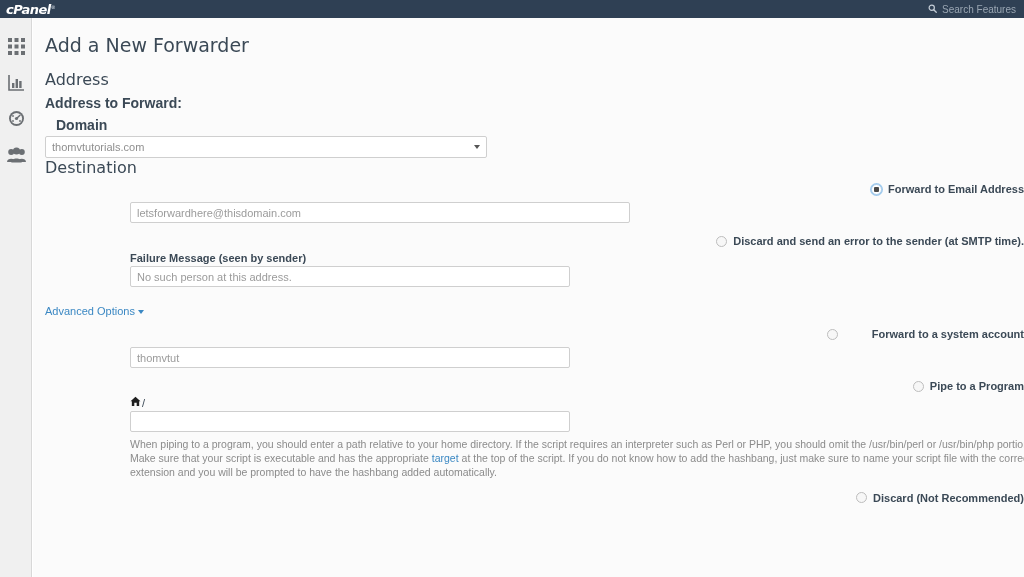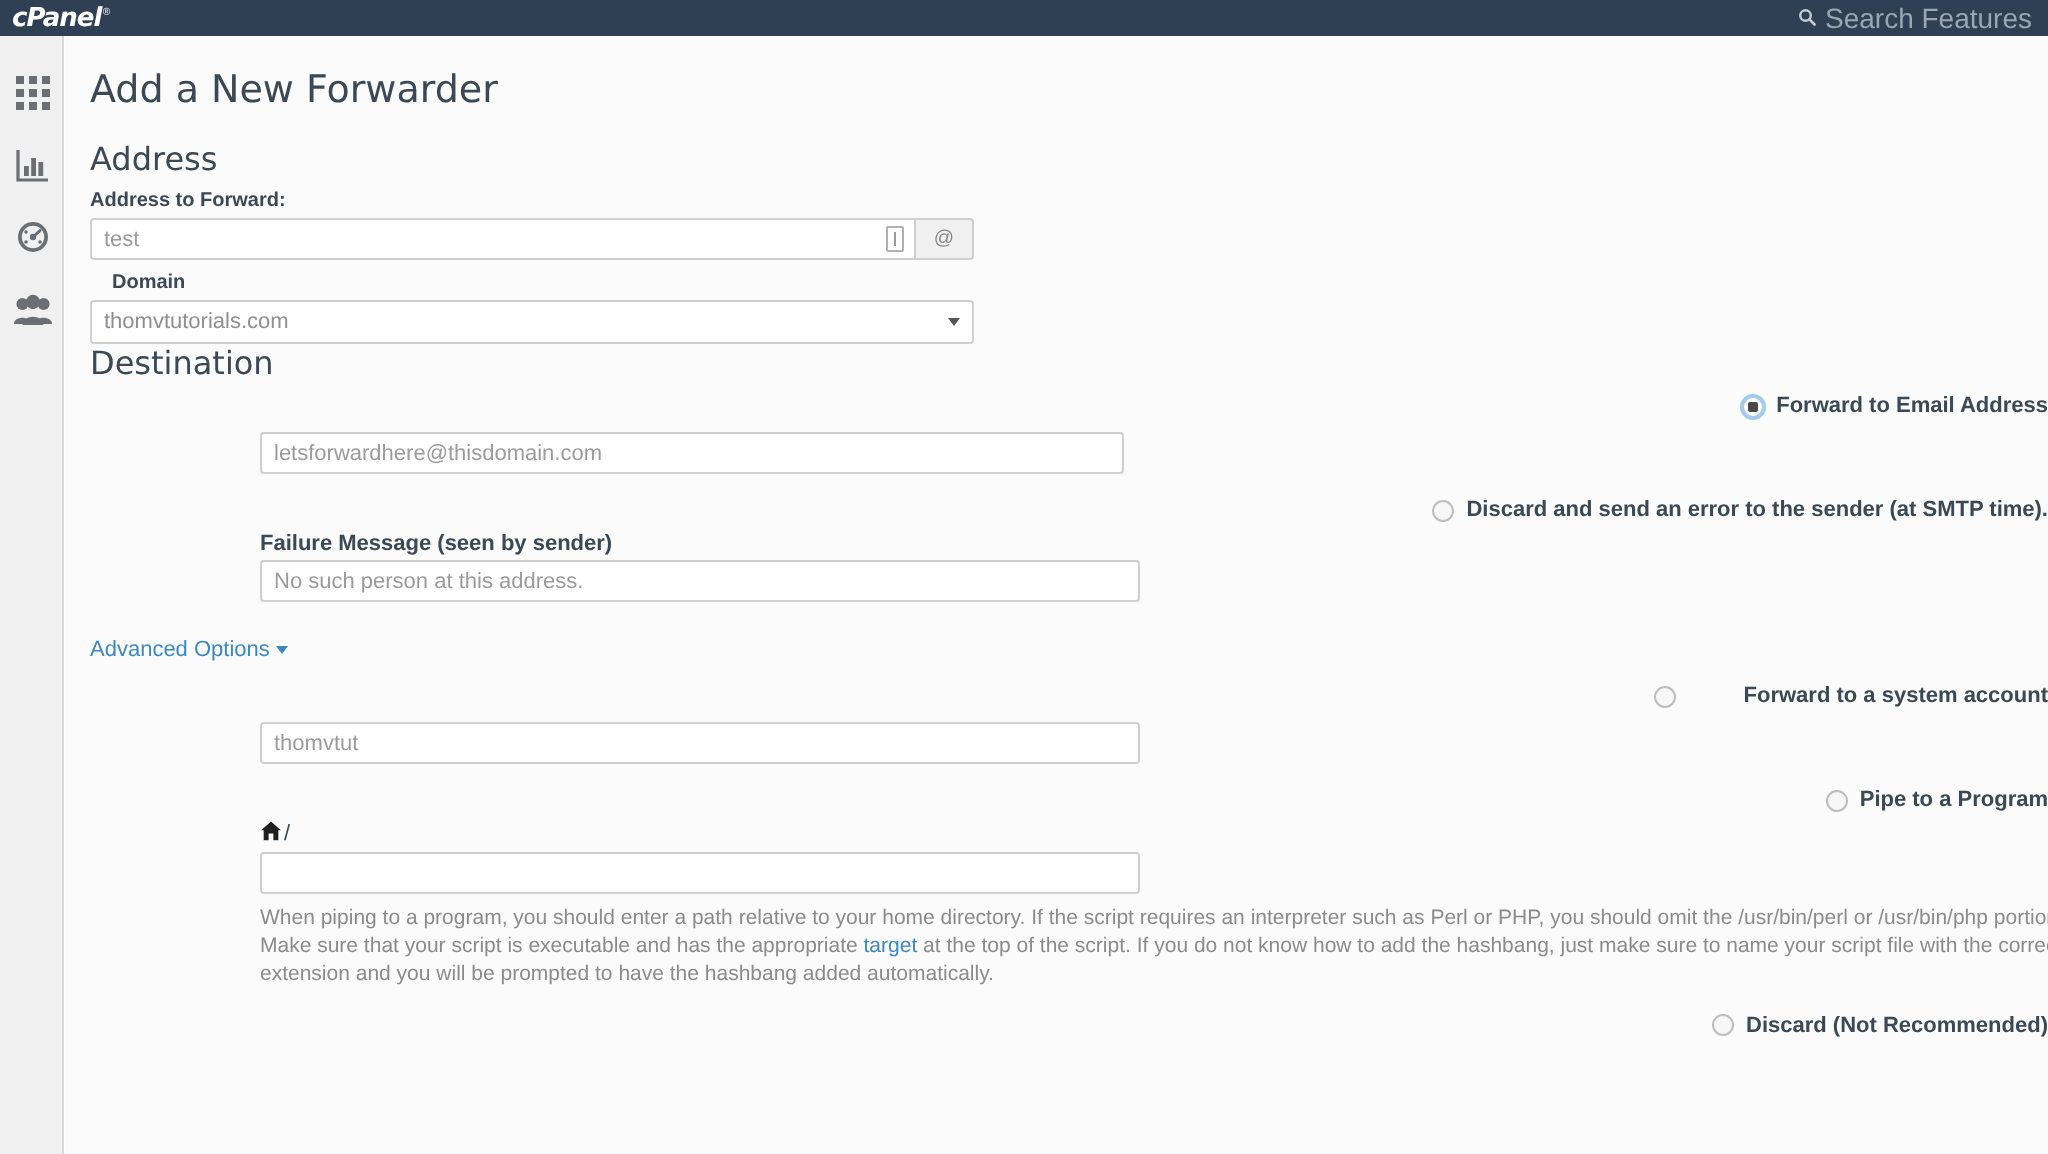--- a/index.html
+++ b/index.html
@@ -32,21 +32,21 @@
   }
   #cpanel-logo .tm {
     font-size: 5px; vertical-align: super; font-style: normal;
     color: #b9c3cd;
   }
   #topbar-right {
     margin-left: auto; display: flex; align-items: center;
     padding-right: 8px; gap: 5px;
   }
   #topbar-right .srch-icon { color: #c3ccd6; font-size: 9px; display:block; }
-  #topbar-right .srch-label { color: #9aa6b3; font-size: 14px; }
+  #topbar-right .srch-label { color: #9aa6b3; font-size: 10px; }
 
   
   #sidebar {
     position: absolute; top: 18px; left: 0;
     width: 32px; height: 559px;
     background: #f0f0f0;
     border-right: 1px solid #d8d8d8;
     padding-top: 10px;
   }
   .rail-item {
@@ -85,21 +85,21 @@
     font-family: "DejaVu Sans", sans-serif;
   }
   h3.section-sub {
     font-size: 16px; font-weight: normal; color: #3b4956;
     margin: 0 0 6px 0;
     font-family: "DejaVu Sans", sans-serif;
   }
 
   label.field-label {
     display: block;
-    font-size: 10px; font-weight: bold; color: #3b4956;
+    font-size: 14px; font-weight: bold; color: #3b4956;
     margin: 0 0 3px 0;
   }
 
   
   .txt {
     height: 21px;
     border: 1px solid #cfcfcf;
     background: #fff;
     border-radius: 2px;
     font-size: 11px;
@@ -297,47 +297,38 @@
 
 
   <div id="content">
 
     <h2 class="section-main">Add a New Forwarder</h2>
 
     <h3 class="section-sub">Address</h3>
 
     <label class="field-label">Address to Forward:</label>
 
-    <div class="input-group">
-      <div class="addr-wrap">
-        <input class="txt" type="text" value="test" style="">
-        <span class="validate-icon">
-            <i></i>
-          </span>
-      </div>
-      <div class="addon">@</div>
-    </div>
 
     <label class="field-label" style="margin-top:6px;padding-left:11px;">Domain</label>
 
     <div class="sel-wrap">
       <select class="sel">
         <option>thomvtutorials.com</option>
       </select>
       <span class="sel-caret"></span>
     </div>
 
     <h3 class="section-sub" style="margin-top:0;">Destination</h3>
 
     <div class="radio-row">
       <span class="radio checked"></span>
       <span class="rlabel">Forward to Email Address</span>
     </div>
     <div class="indent" style="margin-top:7px;">
-      <input class="txt" style="width: 432px;" type="text" placeholder="letsforwardhere@thisdomain.com">
+      <input class="txt" style="width: 500px;" type="text" placeholder="letsforwardhere@thisdomain.com">
     </div>
 
     <div class="radio-row" style="margin-top:12px;">
       <span class="radio"></span>
       <span class="rlabel">Discard and send an error to the sender (at SMTP time).</span>
     </div>
     <div class="indent" style="margin-top:5px;">
       <span class="sub-label">Failure Message (seen by sender)</span>
       <input class="txt" style="width: 440px;" type="text" placeholder="No such person at this address.">
     </div>

